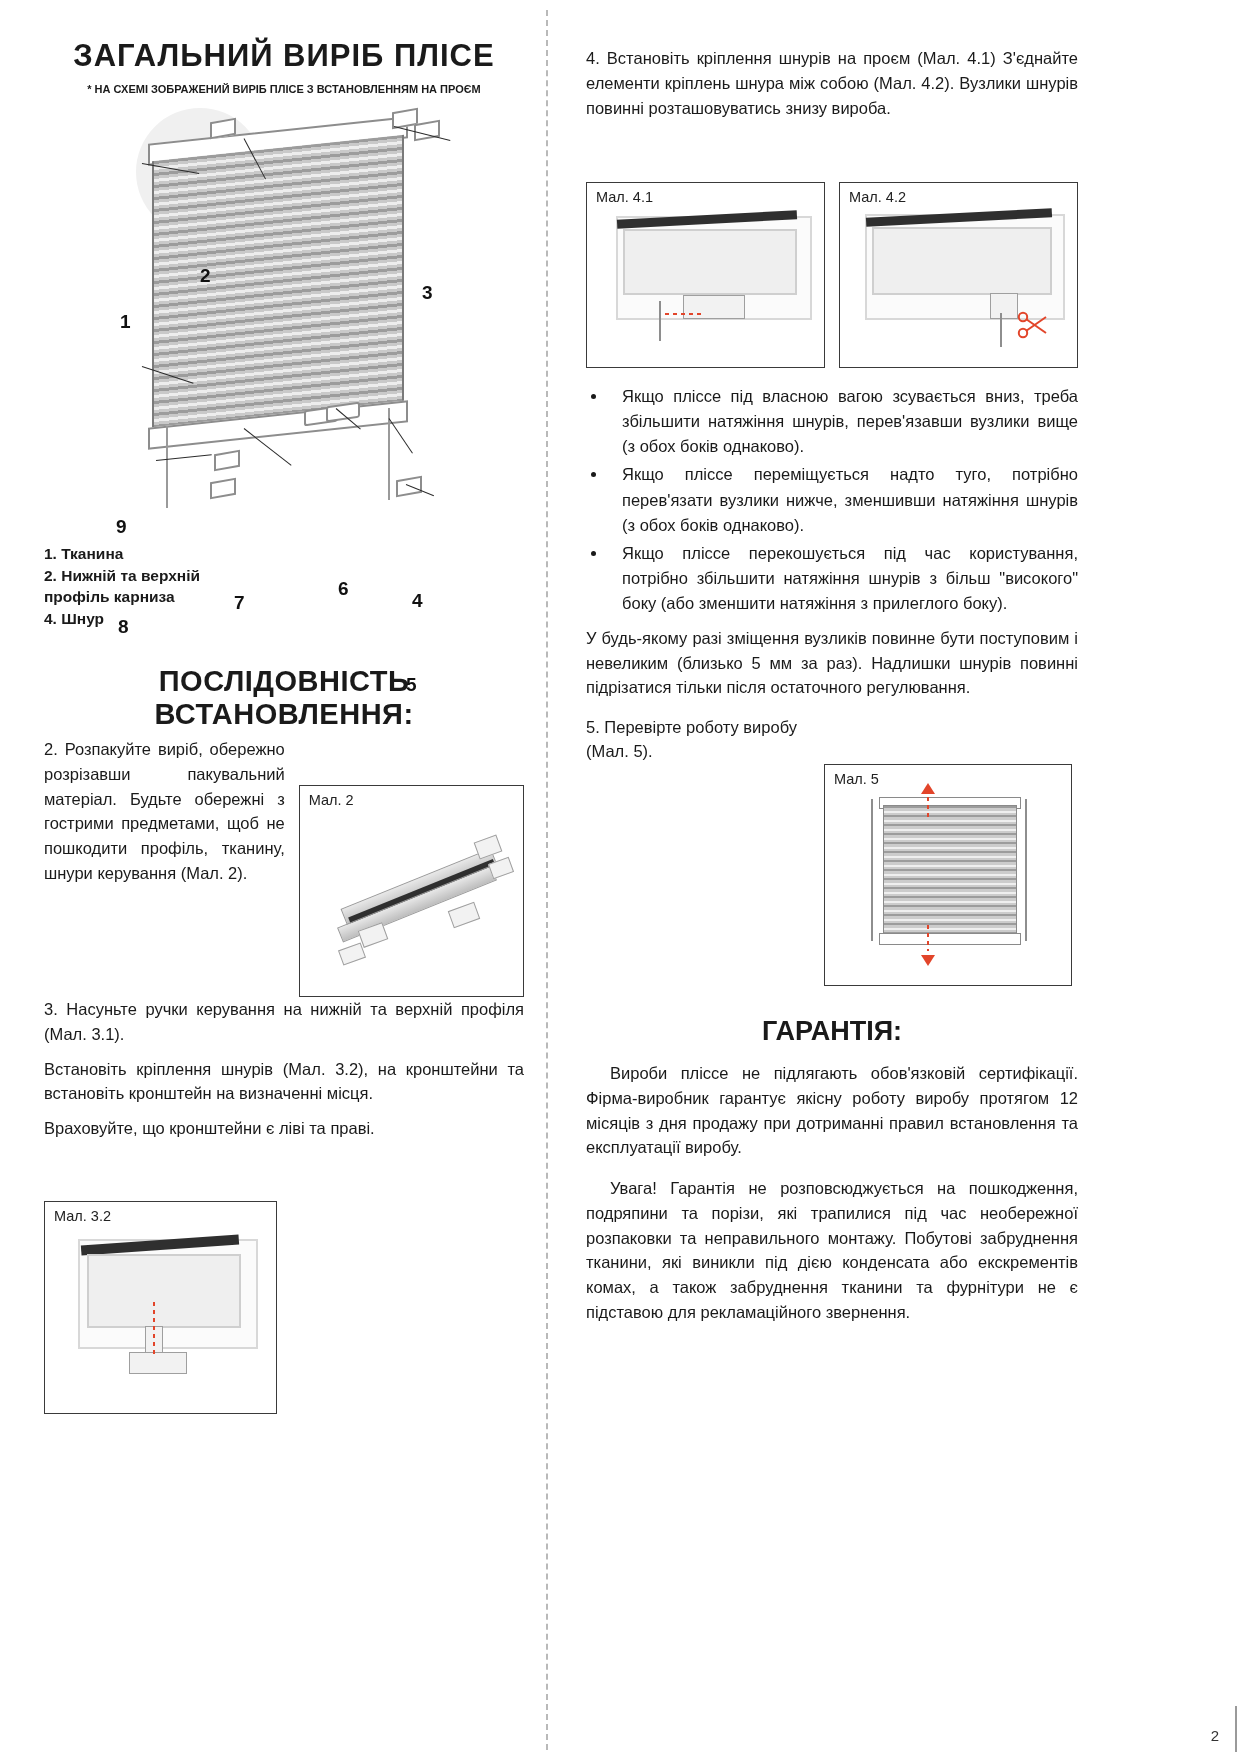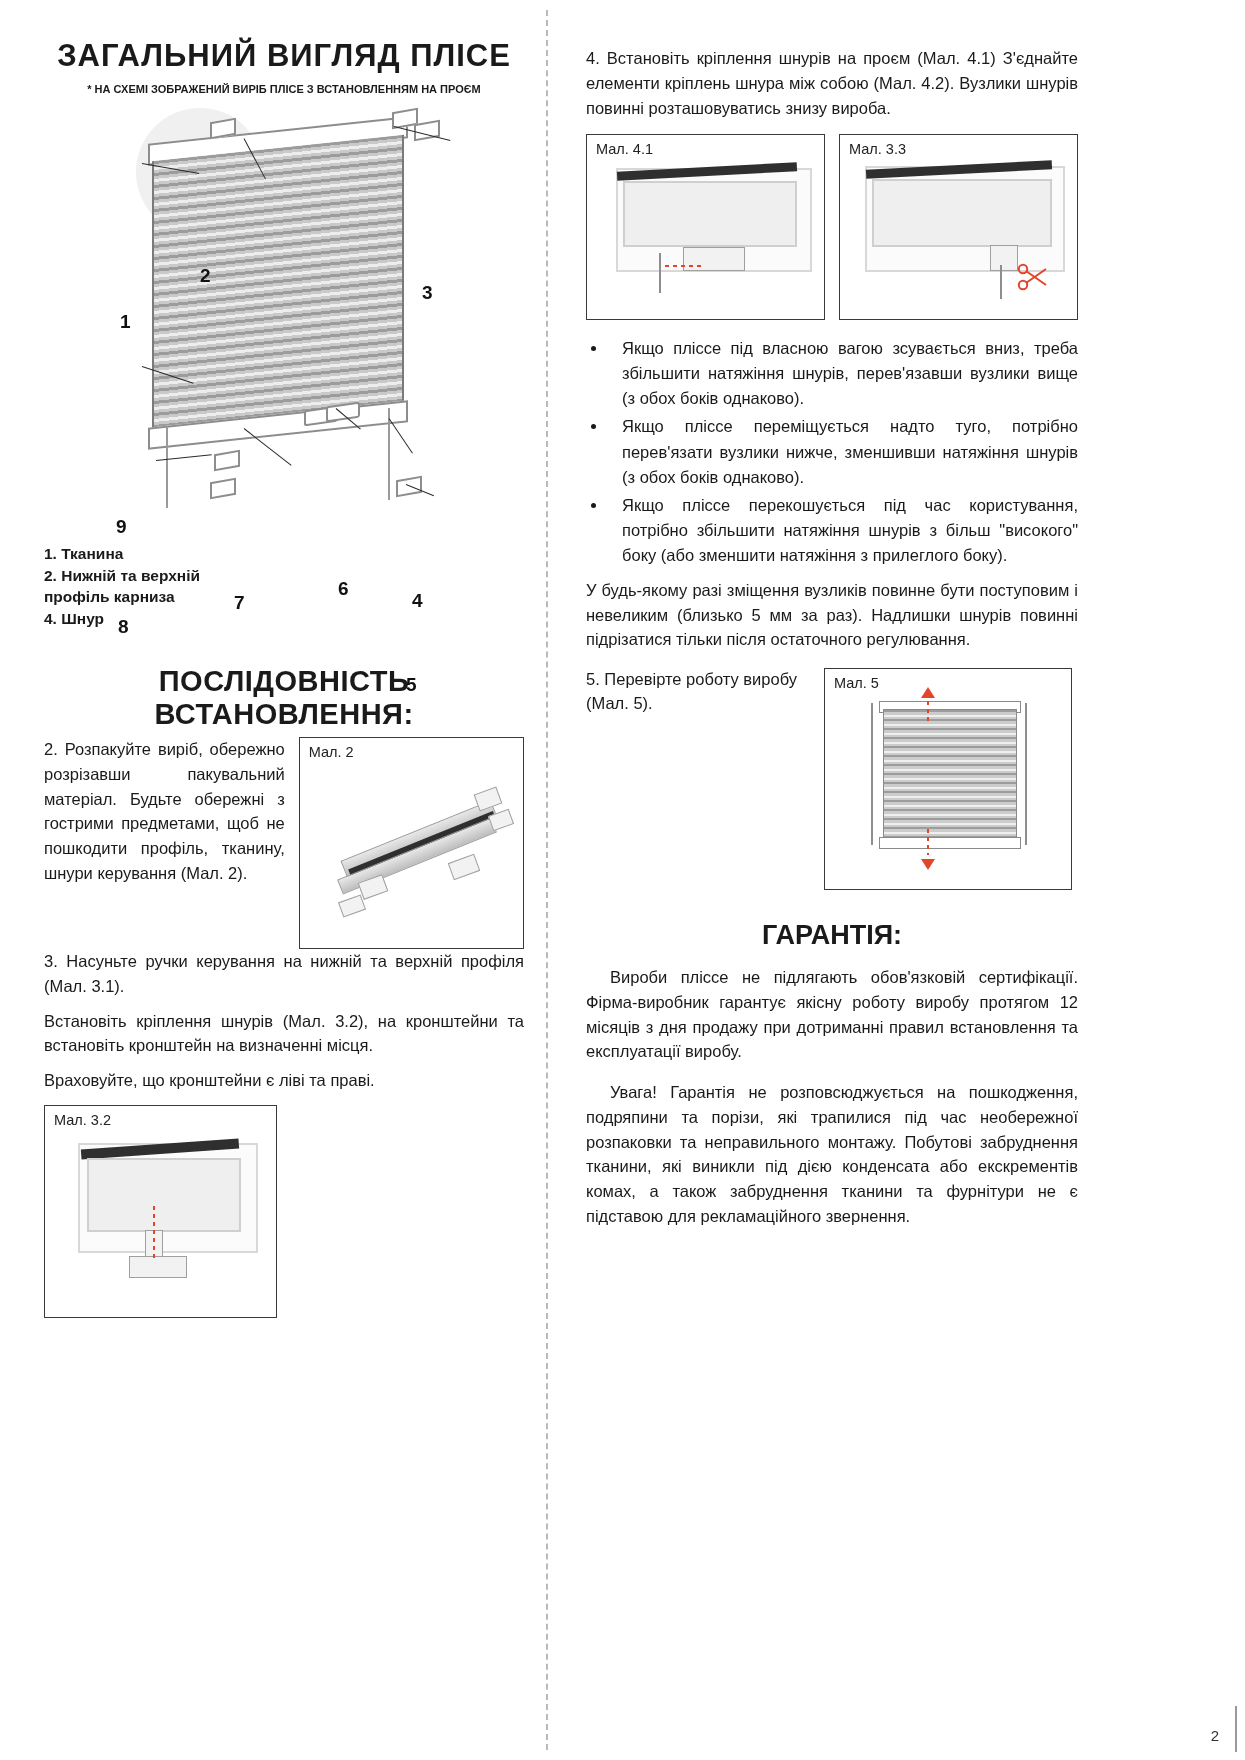--- a/index.html
+++ b/index.html
@@ -182,20 +182,21 @@
     align-items: flex-start;
   }
   .step2-text { width: 248px; }
 
   .figbox {
     position: relative;
     border: 1.6px solid #3a3a3a;
     background: #fff;
     box-sizing: border-box;
     overflow: hidden;
+    margin-top: 48px;
   }
   .figlabel {
     position: absolute;
     left: 9px;
     top: 6px;
     font-size: 14.5px;
     color: #222;
     z-index: 5;
   }
   .fig2 { width: 232px; height: 212px; }
@@ -336,21 +337,21 @@
 </style>
 </head>
 <body>
 
 <div class="page">
 
   <div class="divider"></div>
 
   <div class="col-left">
 
-    <h1 class="title">ЗАГАЛЬНИЙ ВИГЛЯД ПЛІСЕ</h1>
+    <h1 class="title">ЗАГАЛЬНИЙ ВИРІБ ПЛІСЕ</h1>
     <div class="subtitle">* НА СХЕМІ ЗОБРАЖЕНИЙ ВИРІБ ПЛІСЕ З ВСТАНОВЛЕННЯМ НА ПРОЄМ</div>
 
     <div class="diagram-wrap">
       <div class="watermark"></div>
 
       <div class="rail top"></div>
       <div class="blind"></div>
       <div class="rail bottom"></div>
 
       <div class="smallbox" style="left:166px; top:12px;"></div>
@@ -437,21 +438,21 @@
       <div class="figbox fig41">
         <span class="figlabel">Мал. 4.1</span>
         <div class="art-window-frame" style="left:22px; top:26px; width:196px; height:104px;"></div>
         <div class="art-dark" style="left:30px; top:32px; width:180px; height:9px; transform:rotate(-3deg);"></div>
         <div class="art-glass" style="left:36px; top:46px; width:170px; height:62px;"></div>
         <div class="art-bracket" style="left:96px; top:112px; width:60px; height:22px;"></div>
         <div class="art-cord" style="left:72px; top:118px; height:40px;"></div>
         <div class="art-dots" style="left:78px; top:130px; width:40px;"></div>
       </div>
       <div class="figbox fig42">
-        <span class="figlabel">Мал. 3.3</span>
+        <span class="figlabel">Мал. 4.2</span>
         <div class="art-window-frame" style="left:18px; top:24px; width:200px; height:106px;"></div>
         <div class="art-dark" style="left:26px; top:30px; width:186px; height:9px; transform:rotate(-3deg);"></div>
         <div class="art-glass" style="left:32px; top:44px; width:176px; height:64px;"></div>
         <div class="art-bracket" style="left:150px; top:110px; width:26px; height:24px;"></div>
         <div class="art-cord" style="left:160px; top:130px; height:34px;"></div>
         <svg style="position:absolute; left:176px; top:126px;" width="34" height="34" viewBox="0 0 34 34">
           <circle cx="7" cy="8" r="4.2" fill="none" stroke="#e2452a" stroke-width="2"></circle>
           <circle cx="7" cy="24" r="4.2" fill="none" stroke="#e2452a" stroke-width="2"></circle>
           <line x1="10" y1="10" x2="30" y2="24" stroke="#e2452a" stroke-width="2"></line>
           <line x1="10" y1="22" x2="30" y2="8" stroke="#e2452a" stroke-width="2"></line>

